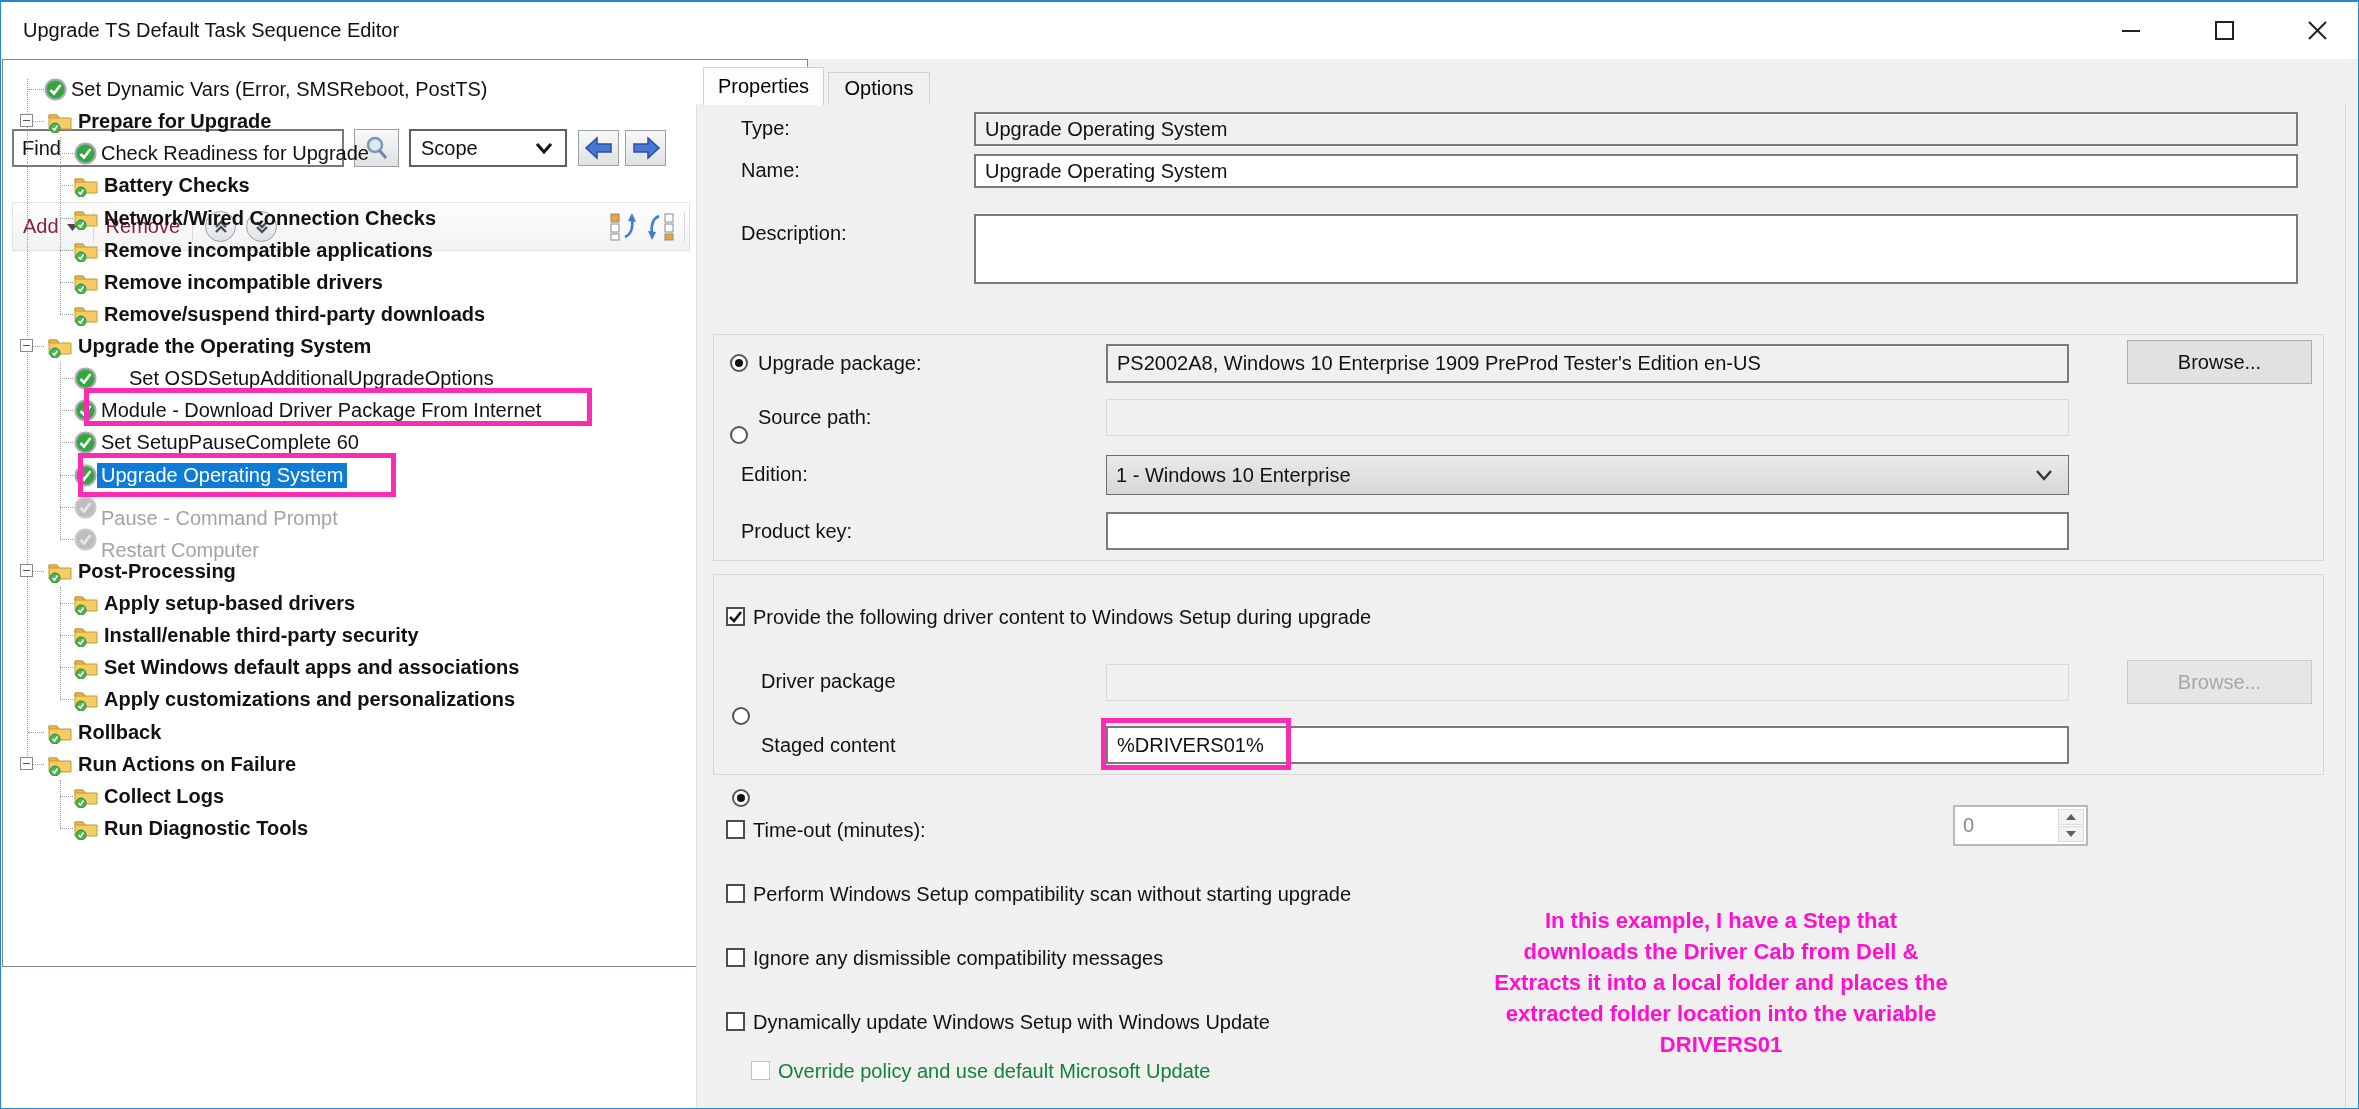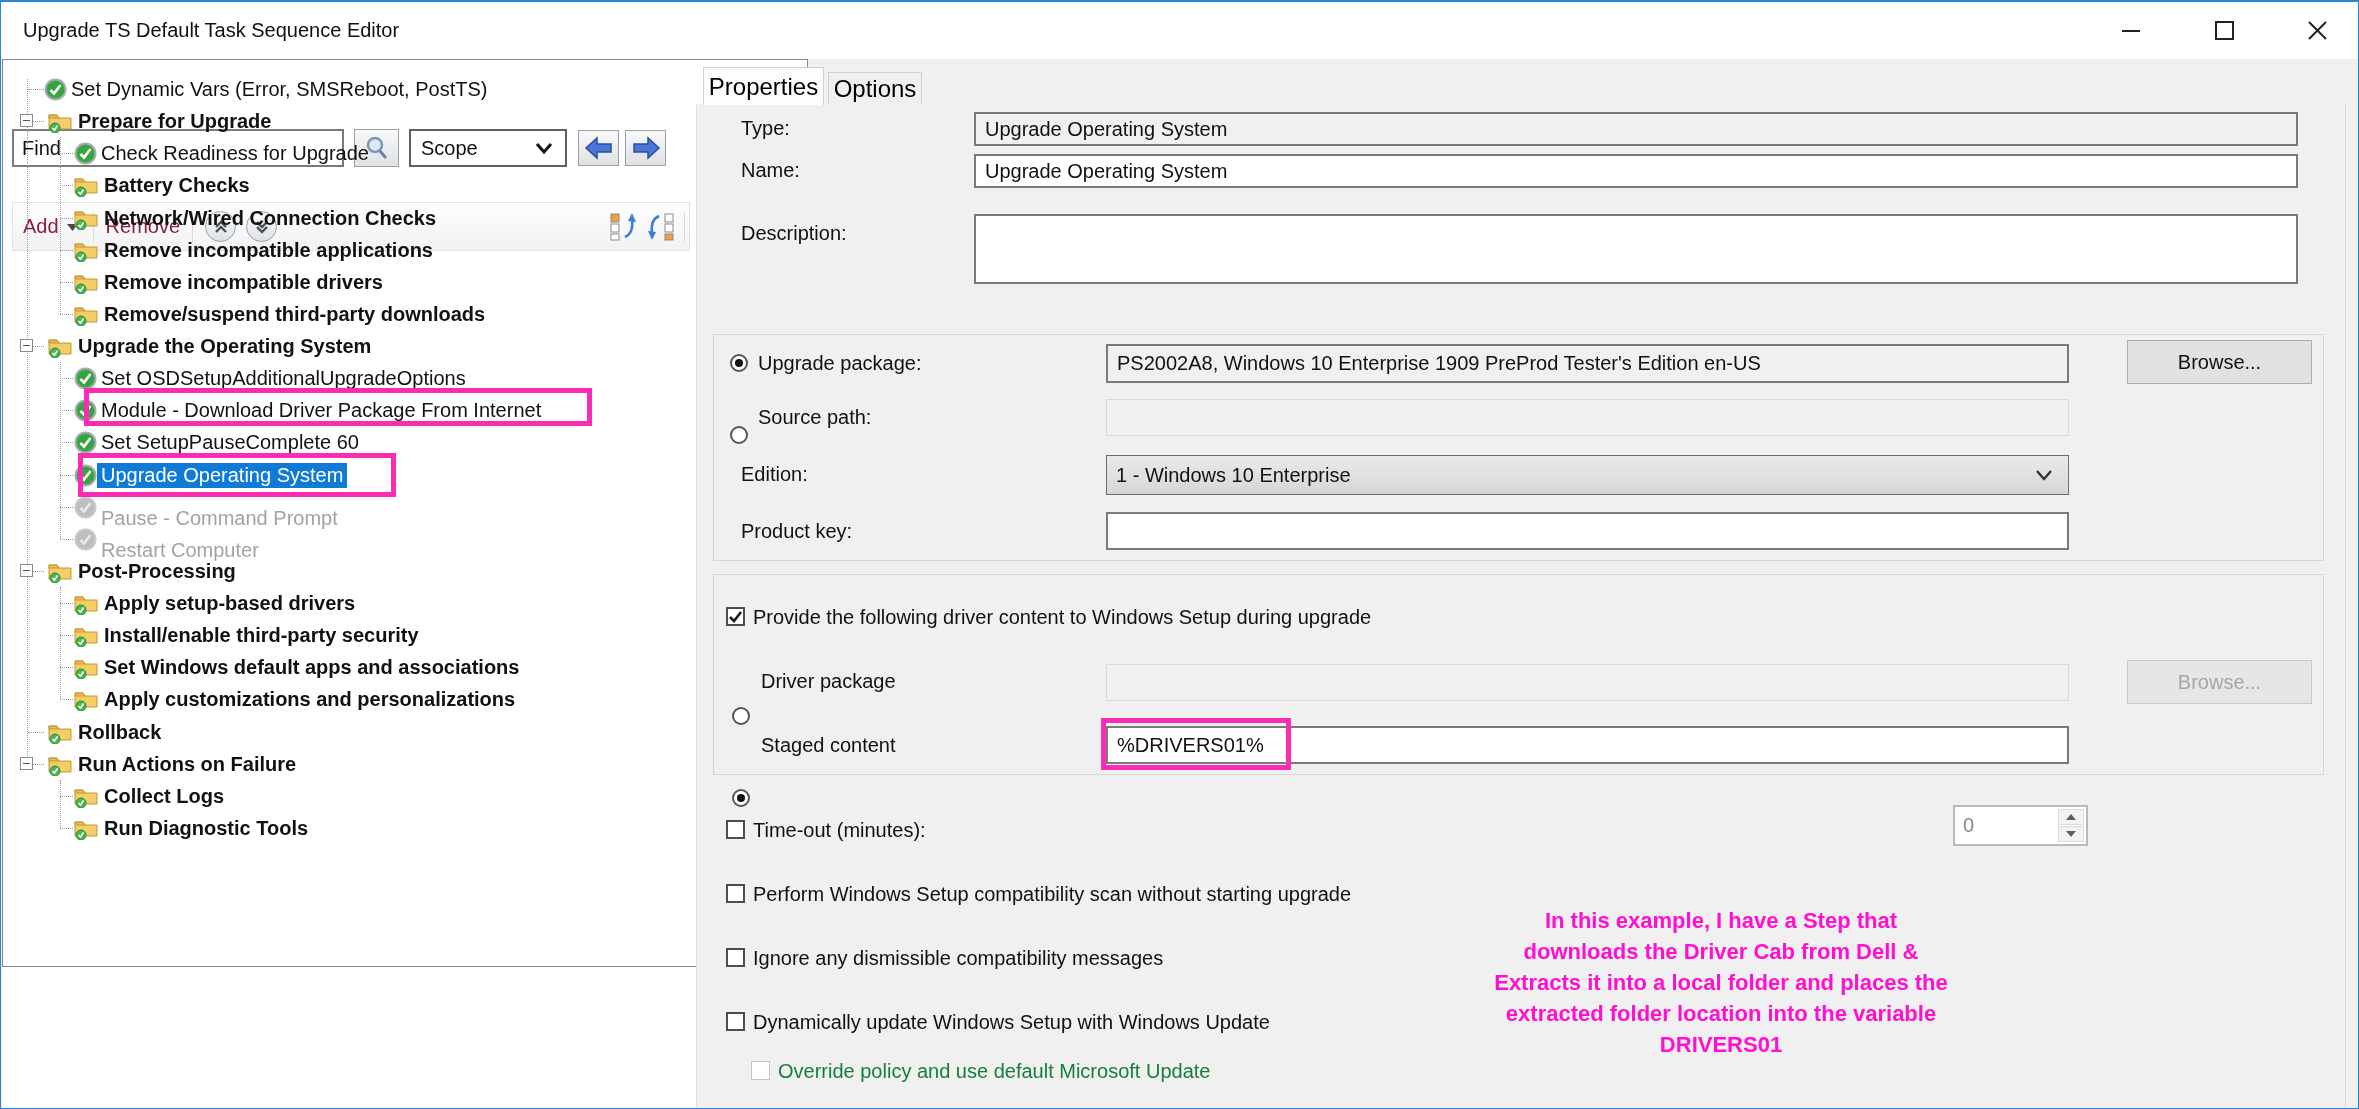--- a/index.html
+++ b/index.html
@@ -33,23 +33,23 @@
   .trow.selected .lbl{background:#0f7bd7;color:#fff;}
   .dotv{position:absolute;border-left:1px dotted #9a9a9a;width:0;}
   .doth{position:absolute;border-top:1px dotted #9a9a9a;height:0;}
   .expander{position:absolute;width:13px;height:13px;background:#fff;border:1px solid #8a8a8a;
             display:flex;align-items:center;justify-content:center;}
   .expander:after{content:"";width:7px;height:1px;background:#3a5a83;display:block;}
   .mgbox{position:absolute;border:5px solid #fb2cb1;background:transparent;z-index:30;}
   
   #tabpage{left:695px;top:102px;width:1650px;height:1007px;background:#f0f0f0;
            border-left:1px solid #e0e0e0;border-right:1px solid #d8d8d8;}
-  .tab{top:65px;height:38px;font-size:24px;display:flex;align-items:center;justify-content:center;}
+  .tab{top:65px;height:38px;font-size:20px;display:flex;align-items:center;justify-content:center;}
   #tab-props{left:702px;width:121px;background:#fdfdfd;border:1px solid #d0d0d0;border-bottom:none;z-index:5;}
-  #tab-opts{left:827px;top:70px;height:32px;width:94px;background:#f0f0f0;border:1px solid #d0d0d0;border-bottom:none;}
+  #tab-opts{left:827px;top:70px;height:32px;width:102px;background:#f0f0f0;border:1px solid #d0d0d0;border-bottom:none;}
   .flabel{font-size:20px;color:#111;white-space:nowrap;}
   .txt{border:2px solid #7a7a7a;background:#fff;font-size:20px;color:#111;display:flex;align-items:center;padding:0 9px;white-space:nowrap;overflow:hidden;}
   .txt.ro{background:#f0f0f0;}
   .txt.dis{border:1px solid #d9d9d9;background:#f0f0f0;}
   .groupbox{border:1px solid #d5d5d5;}
   .btn{border:1px solid #adadad;background:#e1e1e1;font-size:20px;color:#111;
        display:flex;align-items:center;justify-content:center;}
   .btn.dis{border:1px solid #c9c9c9;background:#e6e6e6;color:#a6a6a6;}
   .radio{width:18px;height:18px;border-radius:50%;border:2px solid #555;background:#fff;position:relative;}
   .radio.sel:after{content:"";position:absolute;left:3px;top:3px;width:8px;height:8px;border-radius:50%;background:#111;}
@@ -246,21 +246,21 @@
           <svg width="26" height="23">
   <path d="M1 5 L9 5 L11 8 L23 8 L23 19 L1 19 Z" fill="#f5cd66" stroke="#c09a38"></path>
   <path d="M1 5 L9 5 L11 8 L1 8 Z" fill="#e9b94e" stroke="#c09a38"></path>
   <circle cx="7" cy="18" r="5" fill="#49b54f" stroke="#2d8c34"></circle>
   <polyline points="4.5,18 6.5,20 9.5,15.5" fill="none" stroke="#fff" stroke-width="1.6"></polyline>
           </svg>
           <span class="lbl">Upgrade the Operating System</span>
         </div>
         <div class="doth" style="left: 26px; top: 287px; width: 16px; height: 0px;"></div>
         <div class="expander" style="left: 18px; top: 280px;"></div>
-        <div class="trow" style="left: 72px; top: 303px;">
+        <div class="trow" style="left: 72px; top: 303px; gap: 28px;">
           <svg width="23" height="23">
   <circle cx="11.5" cy="11.5" r="11" fill="#a7acb1"></circle>
   <circle cx="11.5" cy="11.5" r="9" fill="#35a53f"></circle>
   <polyline points="6.5,12 10,15.5 16.5,7" fill="none" stroke="#fff" stroke-width="2.6"></polyline>
           </svg>
           <span class="lbl">Set OSDSetupAdditionalUpgradeOptions</span>
         </div>
         <div class="doth" style="left: 58px; top: 319px; width: 13px; height: 0px;"></div>
         <div class="trow" style="left: 72px; top: 335px;">
           <svg width="23" height="23">

